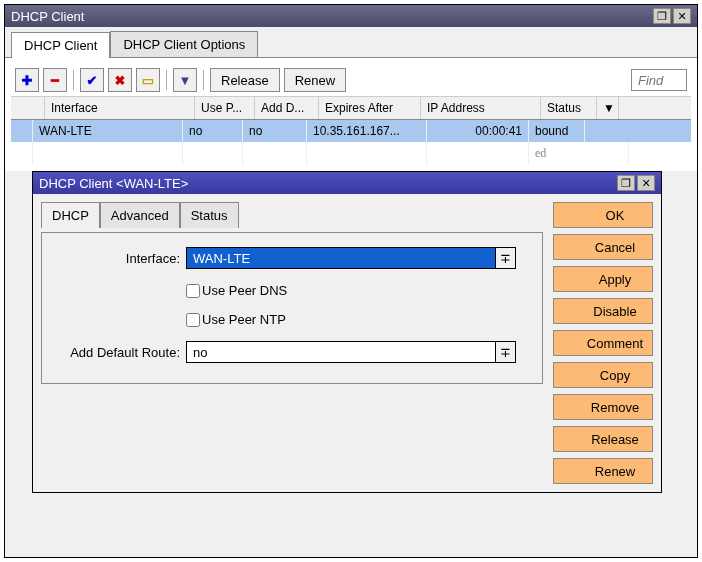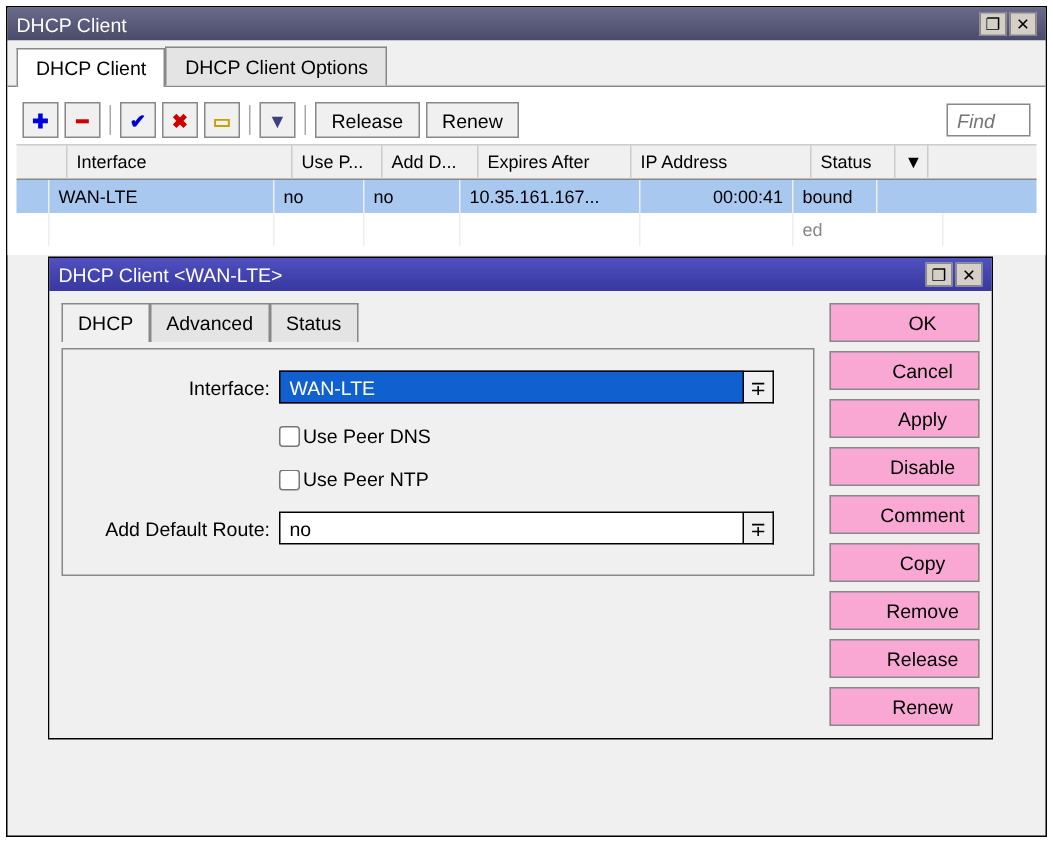--- a/index.html
+++ b/index.html
@@ -27,21 +27,21 @@
 .grid-head { display: flex; background: #f0f0f0; border-top: 1px solid #ccc; border-bottom: 1px solid #888; padding-left: 12px; }
 .gh-cell { padding: 4px 6px; border-right: 1px solid #ccc; font-size: 12px; overflow: hidden; white-space: nowrap; position: relative; }
 .grid-row { display: flex; }
 .grid-row.sel { background: #a8c8f0; }
 .gr-cell { padding: 4px 6px; border-right: 1px solid #eee; font-size: 12px; overflow: hidden; white-space: nowrap; }
 .grid-row.dim { color: #888; }
 
 .dialog-body { display: flex; padding: 8px; background: #f0f0f0; }
 .dialog-left { flex: 1; }
 .dialog-right { width: 110px; display: flex; flex-direction: column; gap: 6px; padding-left: 10px; }
-.dbtn { height: 26px; border: 1px solid #888; background: #f9a8d4; cursor: pointer; font-size: 13px; padding-left: 24px; }
+.dbtn { height: 26px; border: 1px solid #888; background: #fdba74; cursor: pointer; font-size: 13px; padding-left: 24px; }
 
 .dtabs { display: flex; margin-bottom: 4px; }
 .dtab { padding: 5px 10px; background: #e4e4e4; border: 1px solid #888; border-bottom: none; cursor: pointer; }
 .dtab.active { background: #f0f0f0; }
 .dform { border: 1px solid #888; border-top: none; padding: 14px 26px 20px 14px; }
 .frow { display: flex; align-items: center; margin-bottom: 14px; }
 .flabel { width: 130px; text-align: right; padding-right: 6px; font-size: 13px; }
 .finput { flex: 1; display: flex; }
 .finput input[type=text] { flex: 1; height: 22px; border: 1px solid #000; padding: 2px 6px; font-size: 13px; }
 .finput.sel input { background: #1060d0; color: #fff; }
@@ -127,21 +127,21 @@
         <div class="gr-cell c-exp">00:00:41</div>
         <div class="gr-cell c-stat">bound</div>
       </div>
       <div class="grid-row dim">
         <div class="gr-cell c-flag"></div>
         <div class="gr-cell c-if"></div>
         <div class="gr-cell c-usep"></div>
         <div class="gr-cell c-addd"></div>
         <div class="gr-cell c-ip"></div>
         <div class="gr-cell c-exp"></div>
-        <div class="gr-cell c-stat" style="width:100px;">ed</div>
+        <div class="gr-cell c-stat" style="width:100px;font-family:Liberation Serif, serif;">ed</div>
       </div>
     </div>
   </div>
 </div>
 
 <div class="window" style="left:32px; top:171px; width:630px;">
   <div class="titlebar active">
     <span class="titlebar-text">DHCP Client &lt;WAN-LTE&gt;</span>
     <div class="titlebar-btns">
       <div class="titlebar-btn">❐</div>

